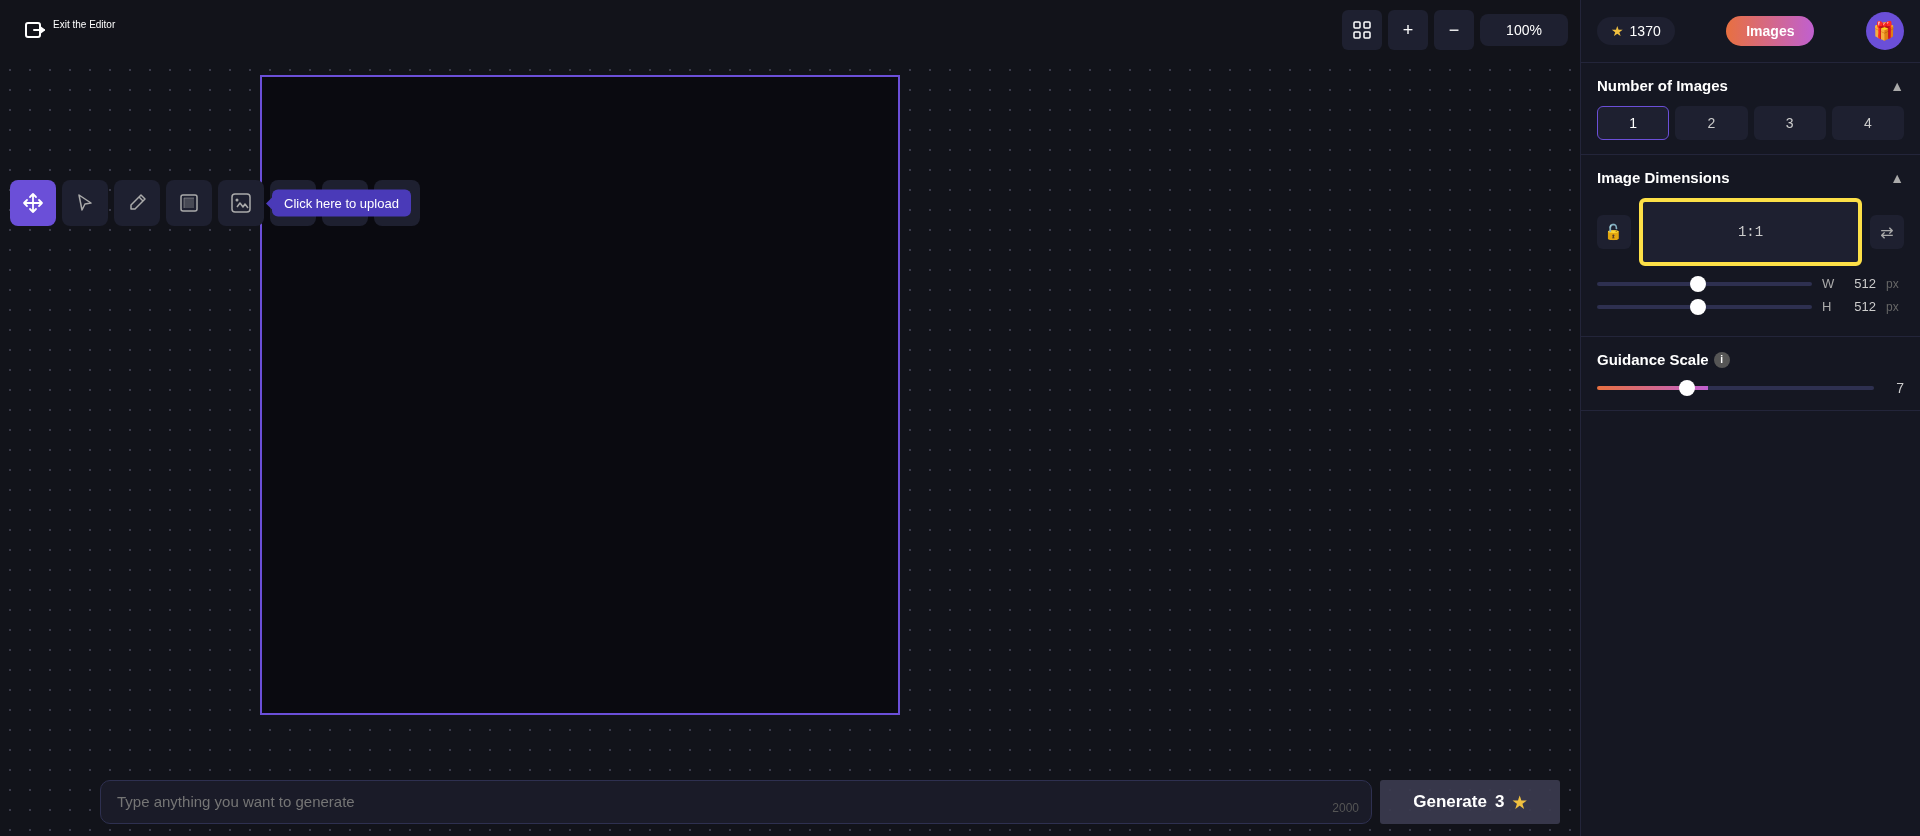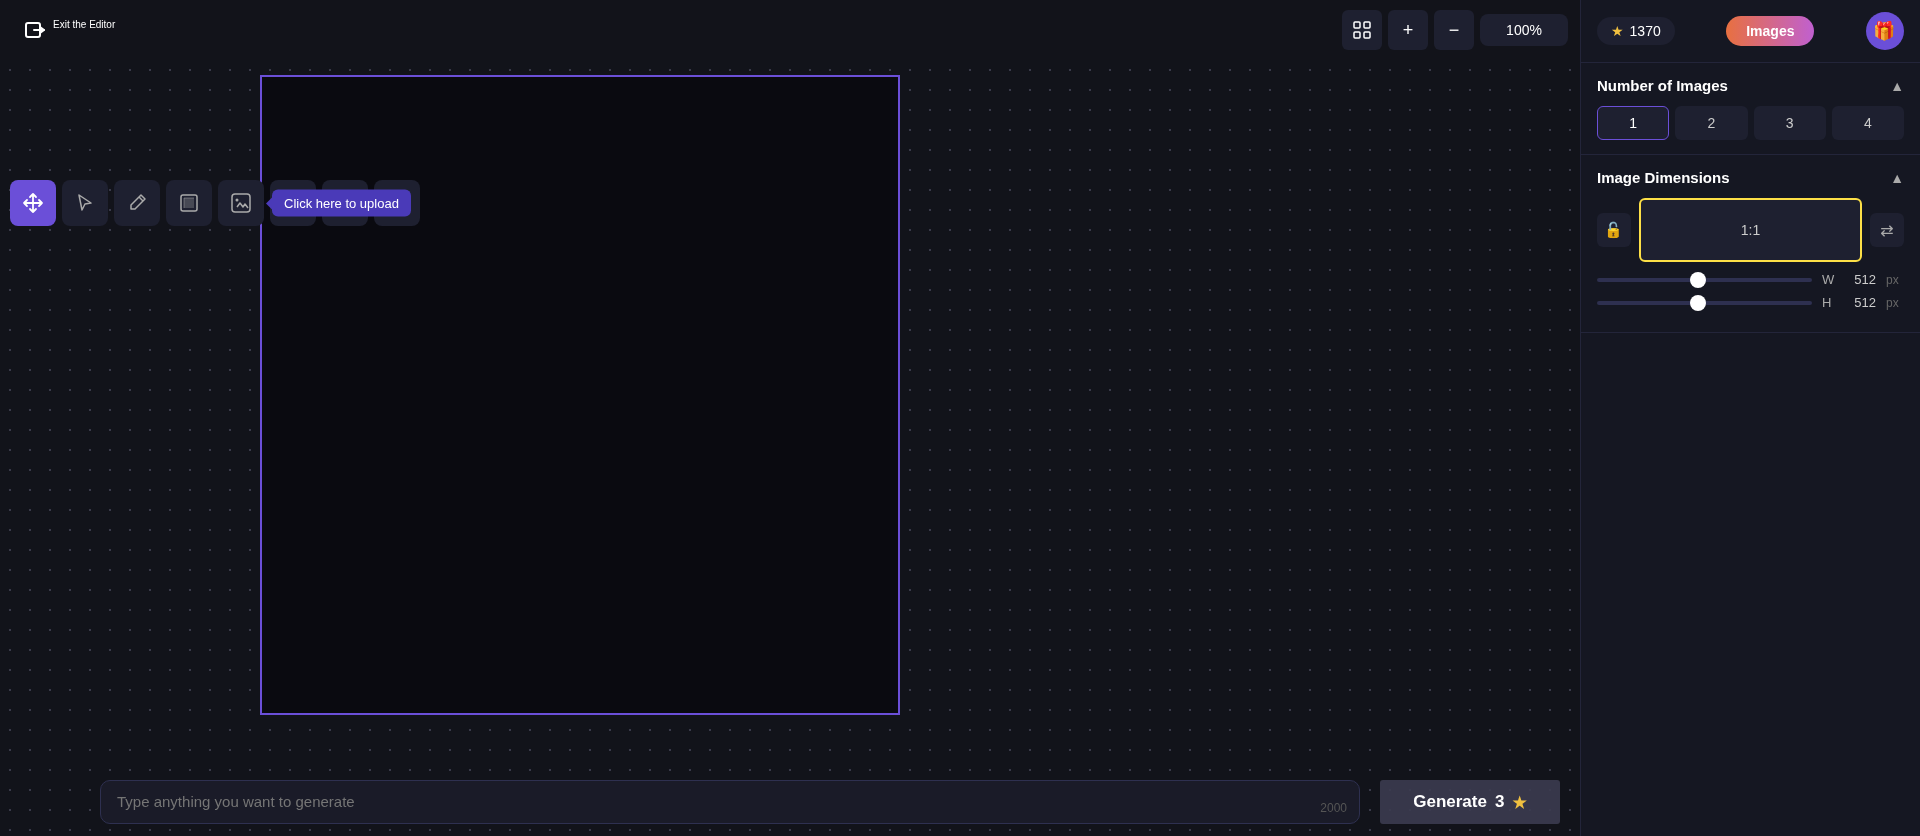--- a/index.html
+++ b/index.html
@@ -178,21 +178,21 @@
       border-right-color: #4a3ab8;
     }
 
     
     .bottom-bar {
       position: absolute;
       bottom: 12px;
       left: 100px;
       right: 20px;
       display: flex;
-      gap: 20px;
+      gap: 8px;
       align-items: stretch;
     }
 
     .prompt-container {
       flex: 1;
       background: #1a1b28;
       border-radius: 10px;
       border: 1px solid #2e3050;
       padding: 12px 16px;
       position: relative;
@@ -413,26 +413,27 @@
       display: flex;
       align-items: center;
       justify-content: center;
       font-size: 15px;
       flex-shrink: 0;
     }
 
     .ratio-input {
       flex: 1;
       background: #1e2030;
-      border: 2px solid #fde047;
+      border: 4px solid #fde047;
       border-radius: 6px;
       color: #ccc;
       font-size: 14px;
       padding: 22px 10px;
       text-align: center;
+      font-family: Liberation Mono, monospace;
     }
 
     .swap-btn {
       width: 34px;
       height: 34px;
       background: #1e2030;
       border: none;
       border-radius: 6px;
       color: #aaa;
       cursor: pointer;
@@ -693,13 +694,25 @@
     </div>
 
     <div class="slider-row">
       <input type="range" class="dim-slider" min="64" max="1024" value="512" style="flex: 1 1 0%;">
       <span class="dim-label">H</span>
       <span class="dim-value">512</span>
       <span class="dim-unit">px</span>
     </div>
   </div>
 
+  <div class="panel-section">
+    <div class="section-header">
+      <span class="guidance-label">
+        <span>Guidance Scale</span>
+        <span class="info-icon">i</span>
+      </span>
+    </div>
+    <div class="guidance-slider-row">
+      <input type="range" class="guidance-slider" min="1" max="20" value="7" style="flex: 1 1 0%;">
+      <span class="guidance-value">7</span>
+    </div>
+  </div>
 </div>
 
 </body></html>

